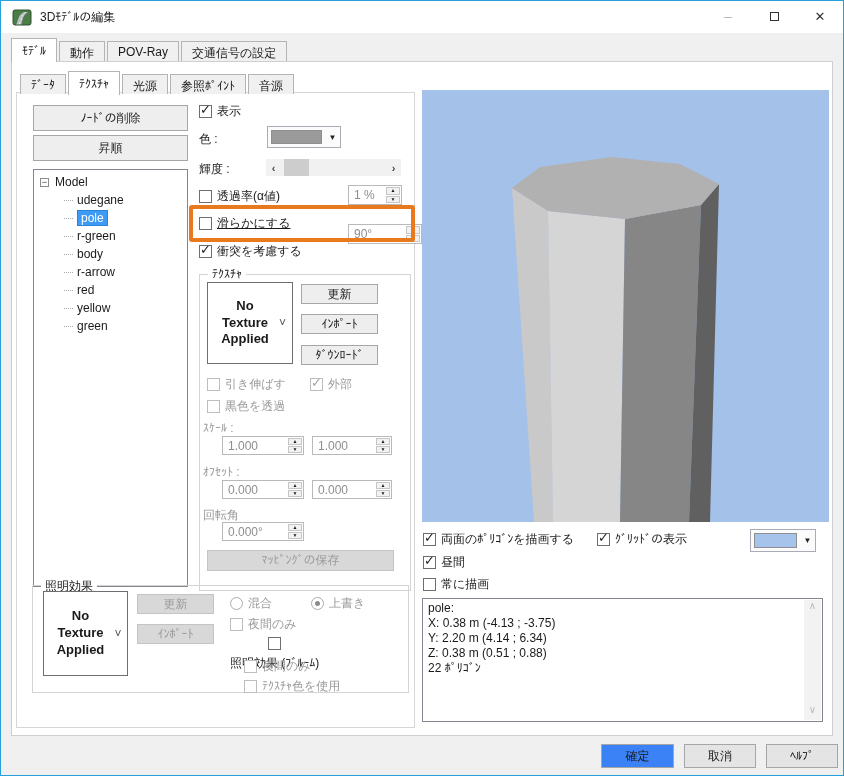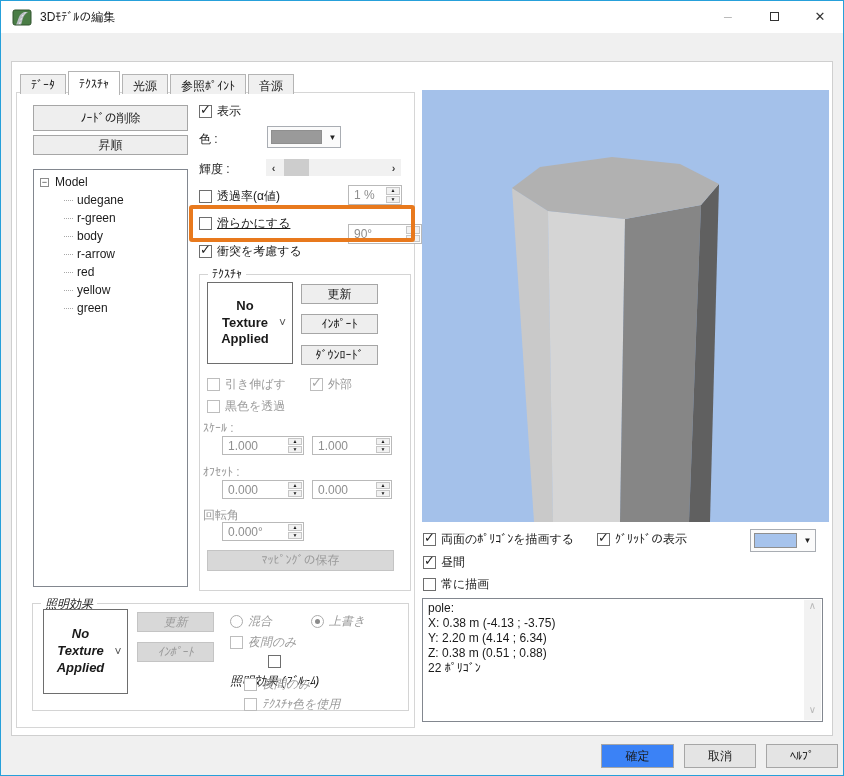--- a/index.html
+++ b/index.html
@@ -95,44 +95,54 @@
         </div>
       <div class="wbtn">
           <span class="maxbox"></span>
         </div>
       <div class="wbtn">
           <span class="closeglyph">✕</span>
         </div>
     </div>
   </div>
 
+  <div class="tabs1">
+    <div class="tab sel">ﾓﾃﾞﾙ</div>
+    <div class="tab">動作</div>
+    <div class="tab">POV-Ray</div>
+    <div class="tab">交通信号の設定</div>
+  </div>
 
   <div class="page1">
 
     <div class="tabs2">
       <div class="tab">ﾃﾞｰﾀ</div>
       <div class="tab sel">ﾃｸｽﾁｬ</div>
       <div class="tab">光源</div>
       <div class="tab">参照ﾎﾟｲﾝﾄ</div>
       <div class="tab">音源</div>
     </div>
 
     <div class="page2">
 
       <div class="btn" style="left:16px;top:12px;width:155px;height:26px;">ﾉｰﾄﾞの削除</div>
-      <div class="btn" style="left:16px;top:42px;width:155px;height:20px;">昇順</div>
+      <div class="btn" style="left:16px;top:42px;width:155px;height:26px;">昇順</div>
 
       <div class="tree">
         <div class="trow">
           <span class="expbox">−</span>
           <span>Model</span>
         </div>
         <div class="trow child">
             <span class="stub"></span>
             <span>udegane</span>
+          </div>
+        <div class="trow child">
+            <span class="stub"></span>
+            <span class="tsel">pole</span>
           </div>
         <div class="trow child">
             <span class="stub"></span>
             <span>r-green</span>
           </div>
         <div class="trow child">
             <span class="stub"></span>
             <span>body</span>
           </div>
         <div class="trow child">
@@ -269,21 +279,21 @@
           <span class="val">0.000°</span>
           <span class="btns">
               <span class="sb">▲</span>
               <span class="sb">▼</span>
             </span>
         </div>
 
         <div class="btn gray" style="left:7px;top:275px;width:187px;height:21px;">ﾏｯﾋﾟﾝｸﾞの保存</div>
       </div>
 
-      <div class="group" style="left:15px;top:510px;width:377px;height:108px;font-style:italic;">
+      <div class="group" style="left:15px;top:492px;width:377px;height:108px;">
         <span class="legend">照明効果</span>
         <div class="texbox" style="left:10px;top:5px;width:85px;height:85px;">
           <span class="ntx">No Texture Applied</span>
           <span class="chev">˅</span>
         </div>
         <div class="btn gray" style="left:104px;top:8px;width:77px;height:20px;">更新</div>
         <div class="btn gray" style="left:104px;top:38px;width:77px;height:20px;">ｲﾝﾎﾟｰﾄ</div>
 
         <div class="cbrow dis" style="left:197px;top:9px;">
           <span class="radio"></span>

